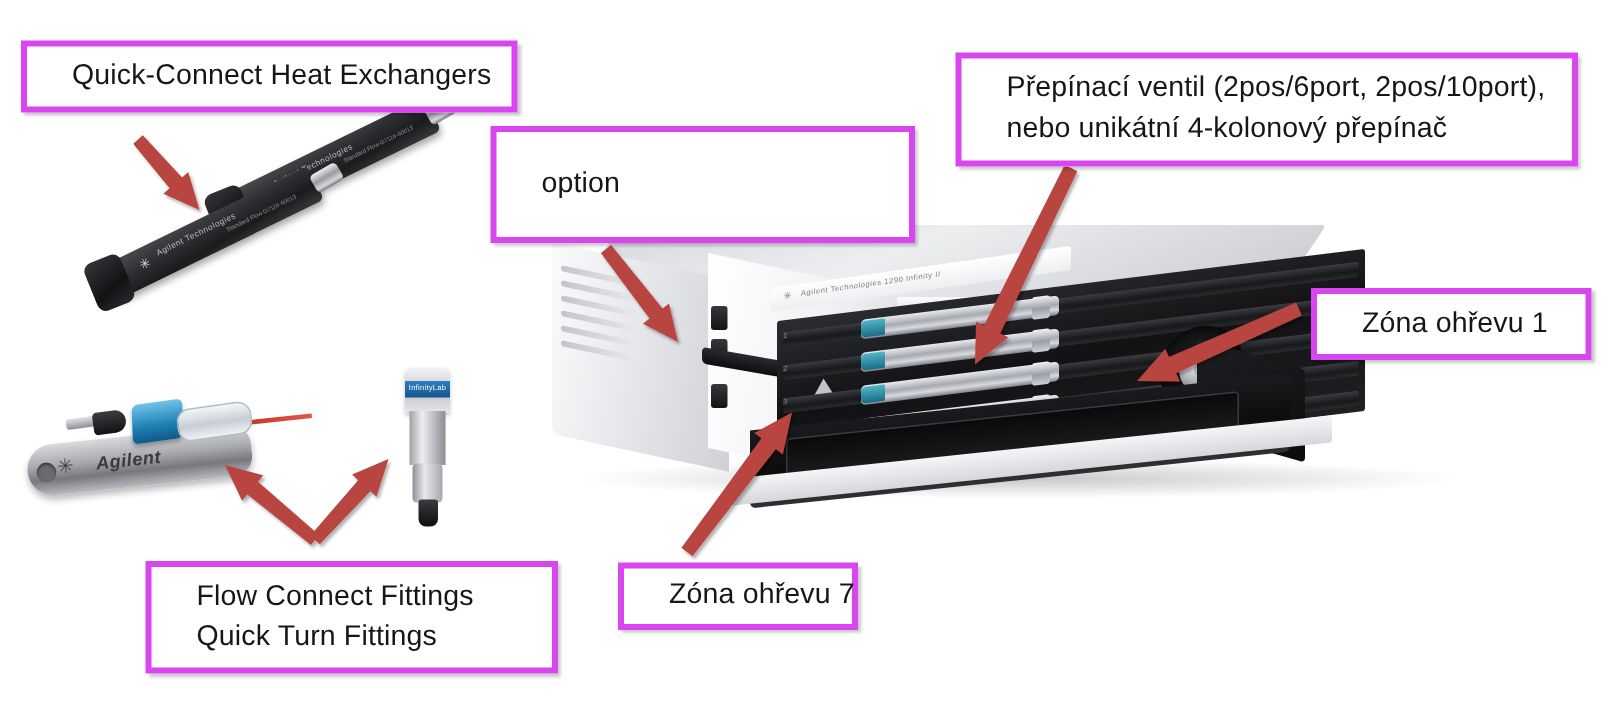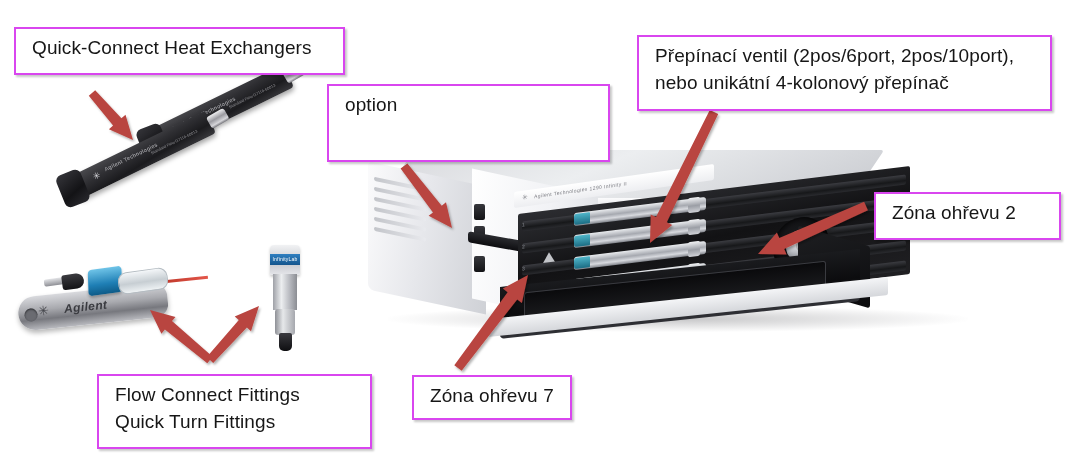--- a/index.html
+++ b/index.html
@@ -13,25 +13,26 @@
     width:1072px;
     height:467px;
     background:#ffffff;
     overflow:hidden;
   }
 
   
   .callout{
     position:absolute;
     background:#ffffff;
-    border:2px solid #d946ef;
+    border:4px solid #d946ef;
     box-sizing:border-box;
     display:flex;
     flex-direction:column;
-    padding:6px 16px;
+    justify-content:center;
+    padding:6px 30px;
     color:#161616;
     font-size:19px;
     line-height:1.42;
     letter-spacing:.1px;
     box-shadow:2px 2px 2px rgba(0,0,0,.22);
     z-index:40;
   }
   .callout .line{display:block;white-space:nowrap;}
 
   #box-hx        { left:14px;  top:27px;  width:331px; height:48px; }
@@ -433,21 +434,21 @@
   <div class="callout" id="box-reader">
     <span class="line">option</span>
   </div>
 
   <div class="callout" id="box-valve">
     <span class="line">Přepínací ventil (2pos/6port, 2pos/10port),</span>
     <span class="line">nebo unikátní 4-kolonový přepínač</span>
   </div>
 
   <div class="callout" id="box-zone2">
-    <span class="line">Zóna ohřevu 2</span>
+    <span class="line">Zóna ohřevu 1</span>
   </div>
 
   <div class="callout" id="box-zone1">
     <span class="line">Zóna ohřevu 7</span>
   </div>
 
   <div class="callout" id="box-fittings">
     <span class="line">Flow Connect Fittings</span>
     <span class="line">Quick Turn Fittings</span>
   </div>

